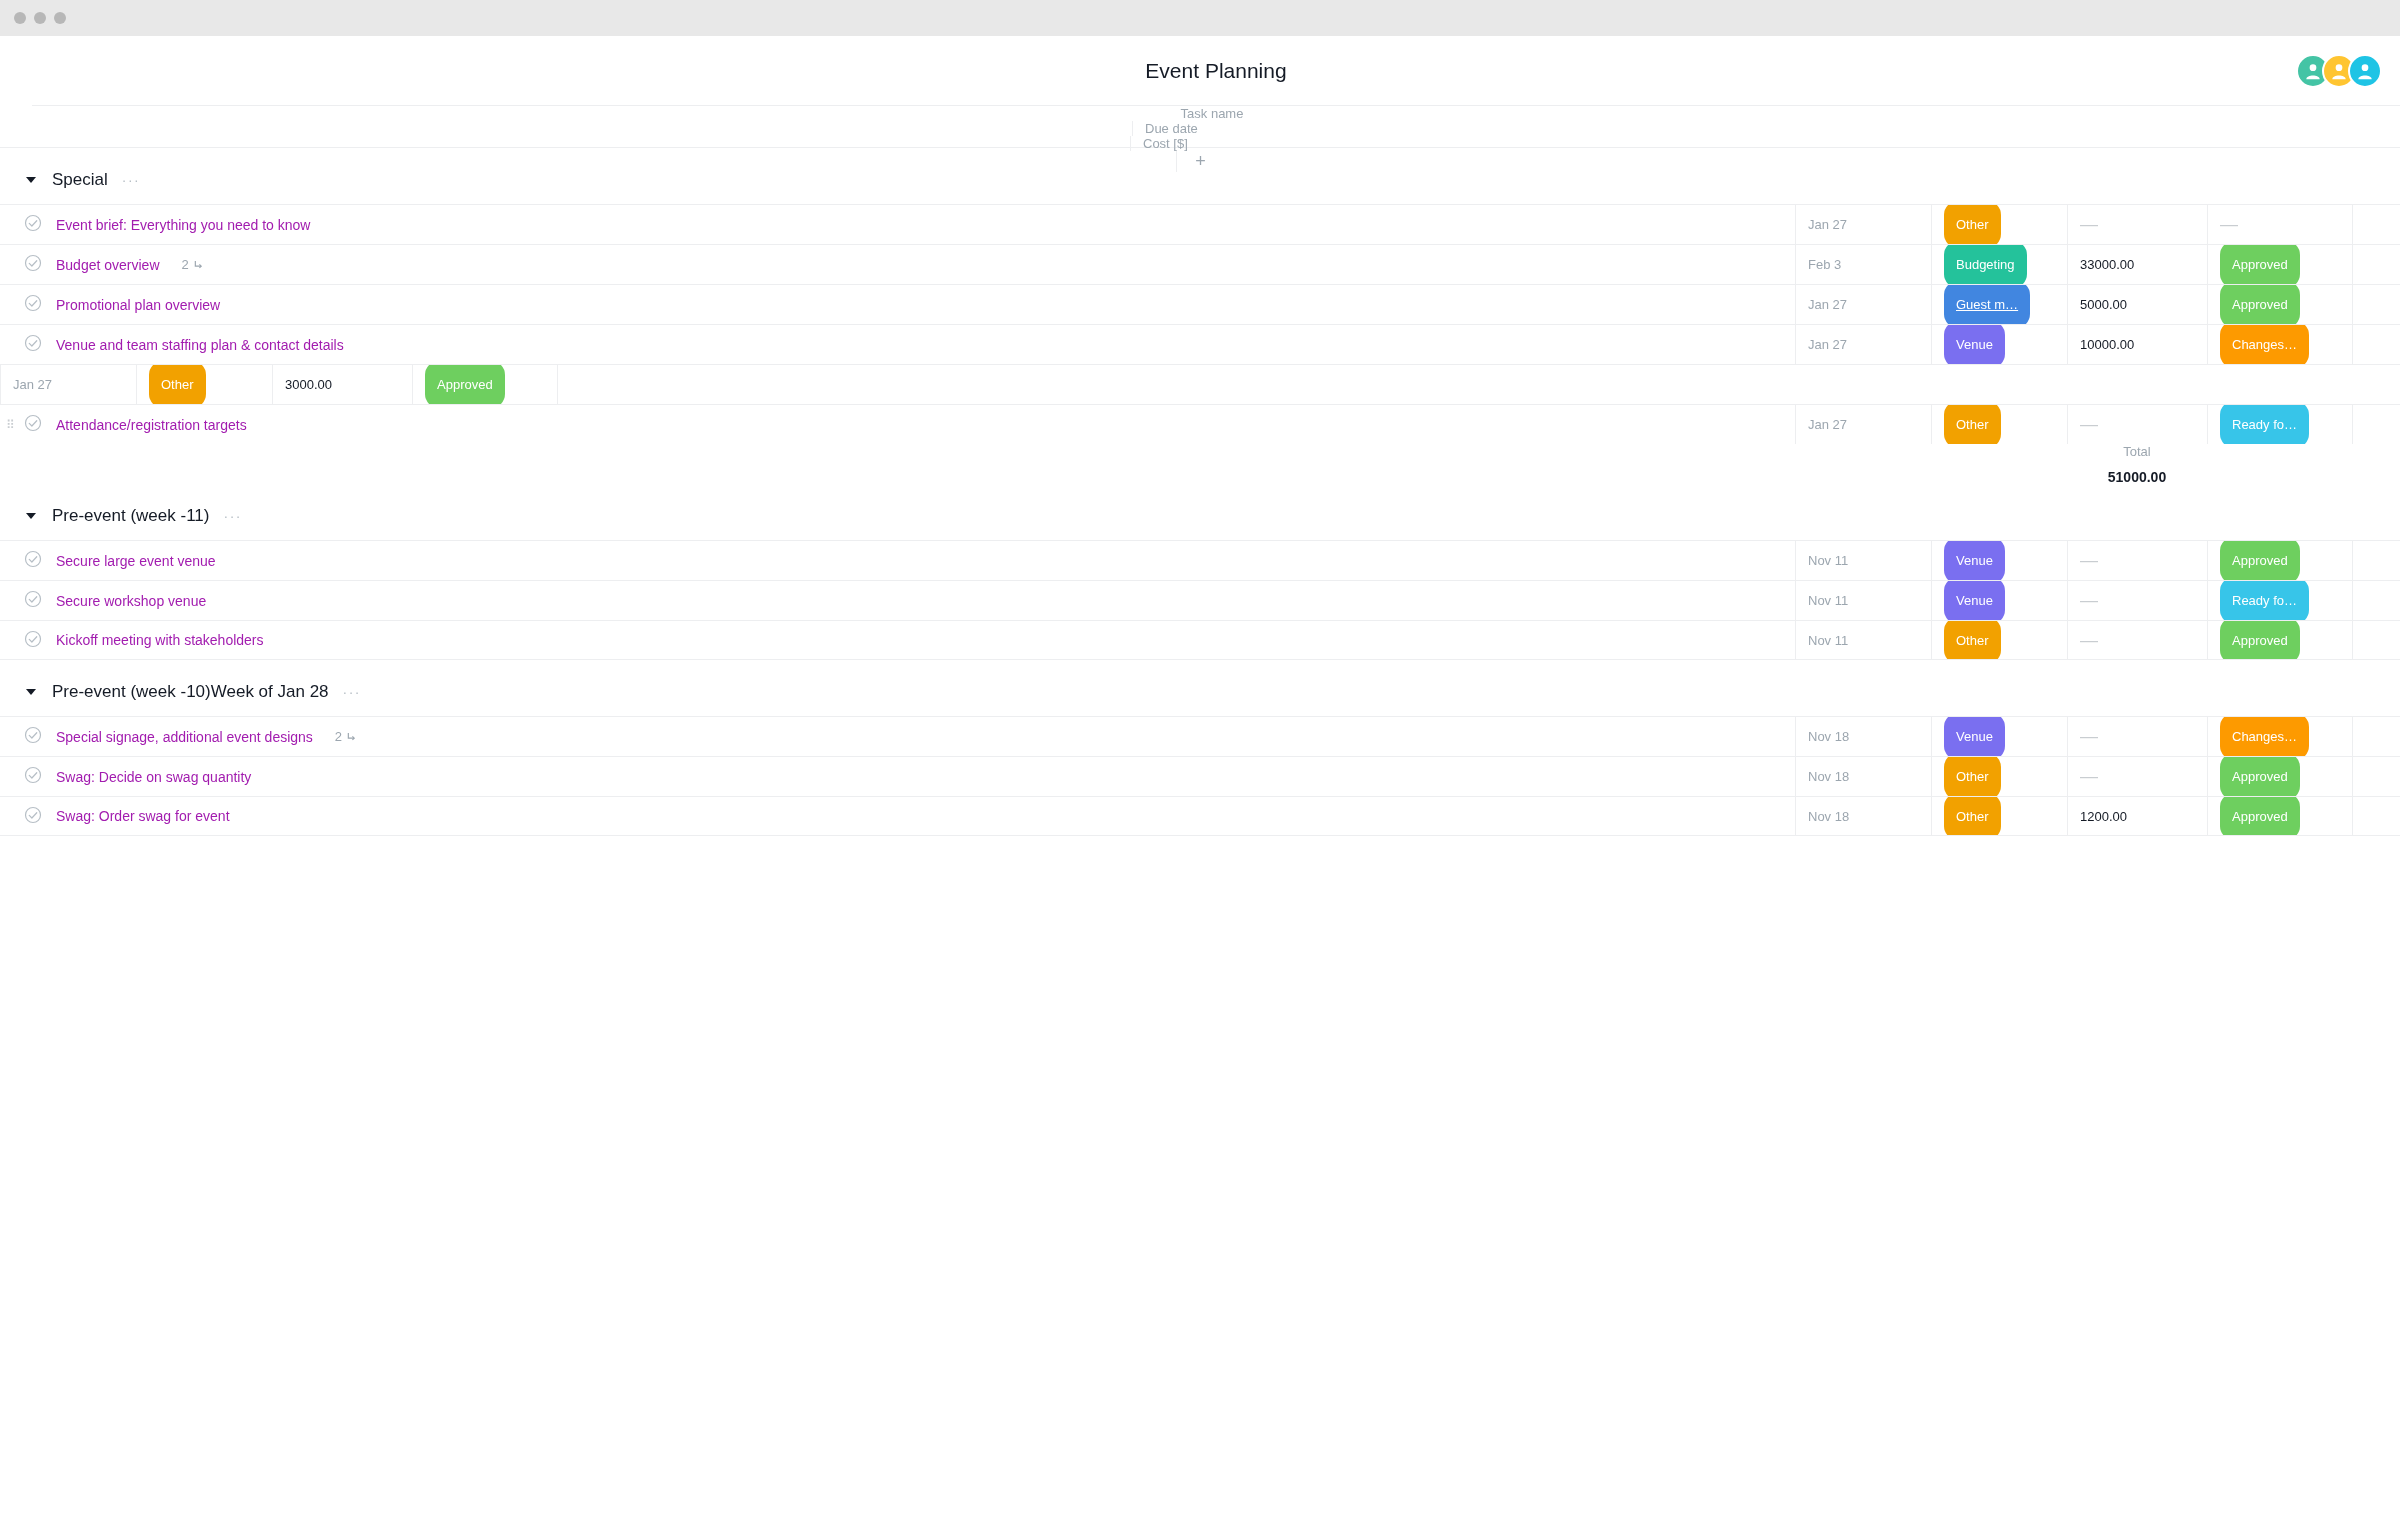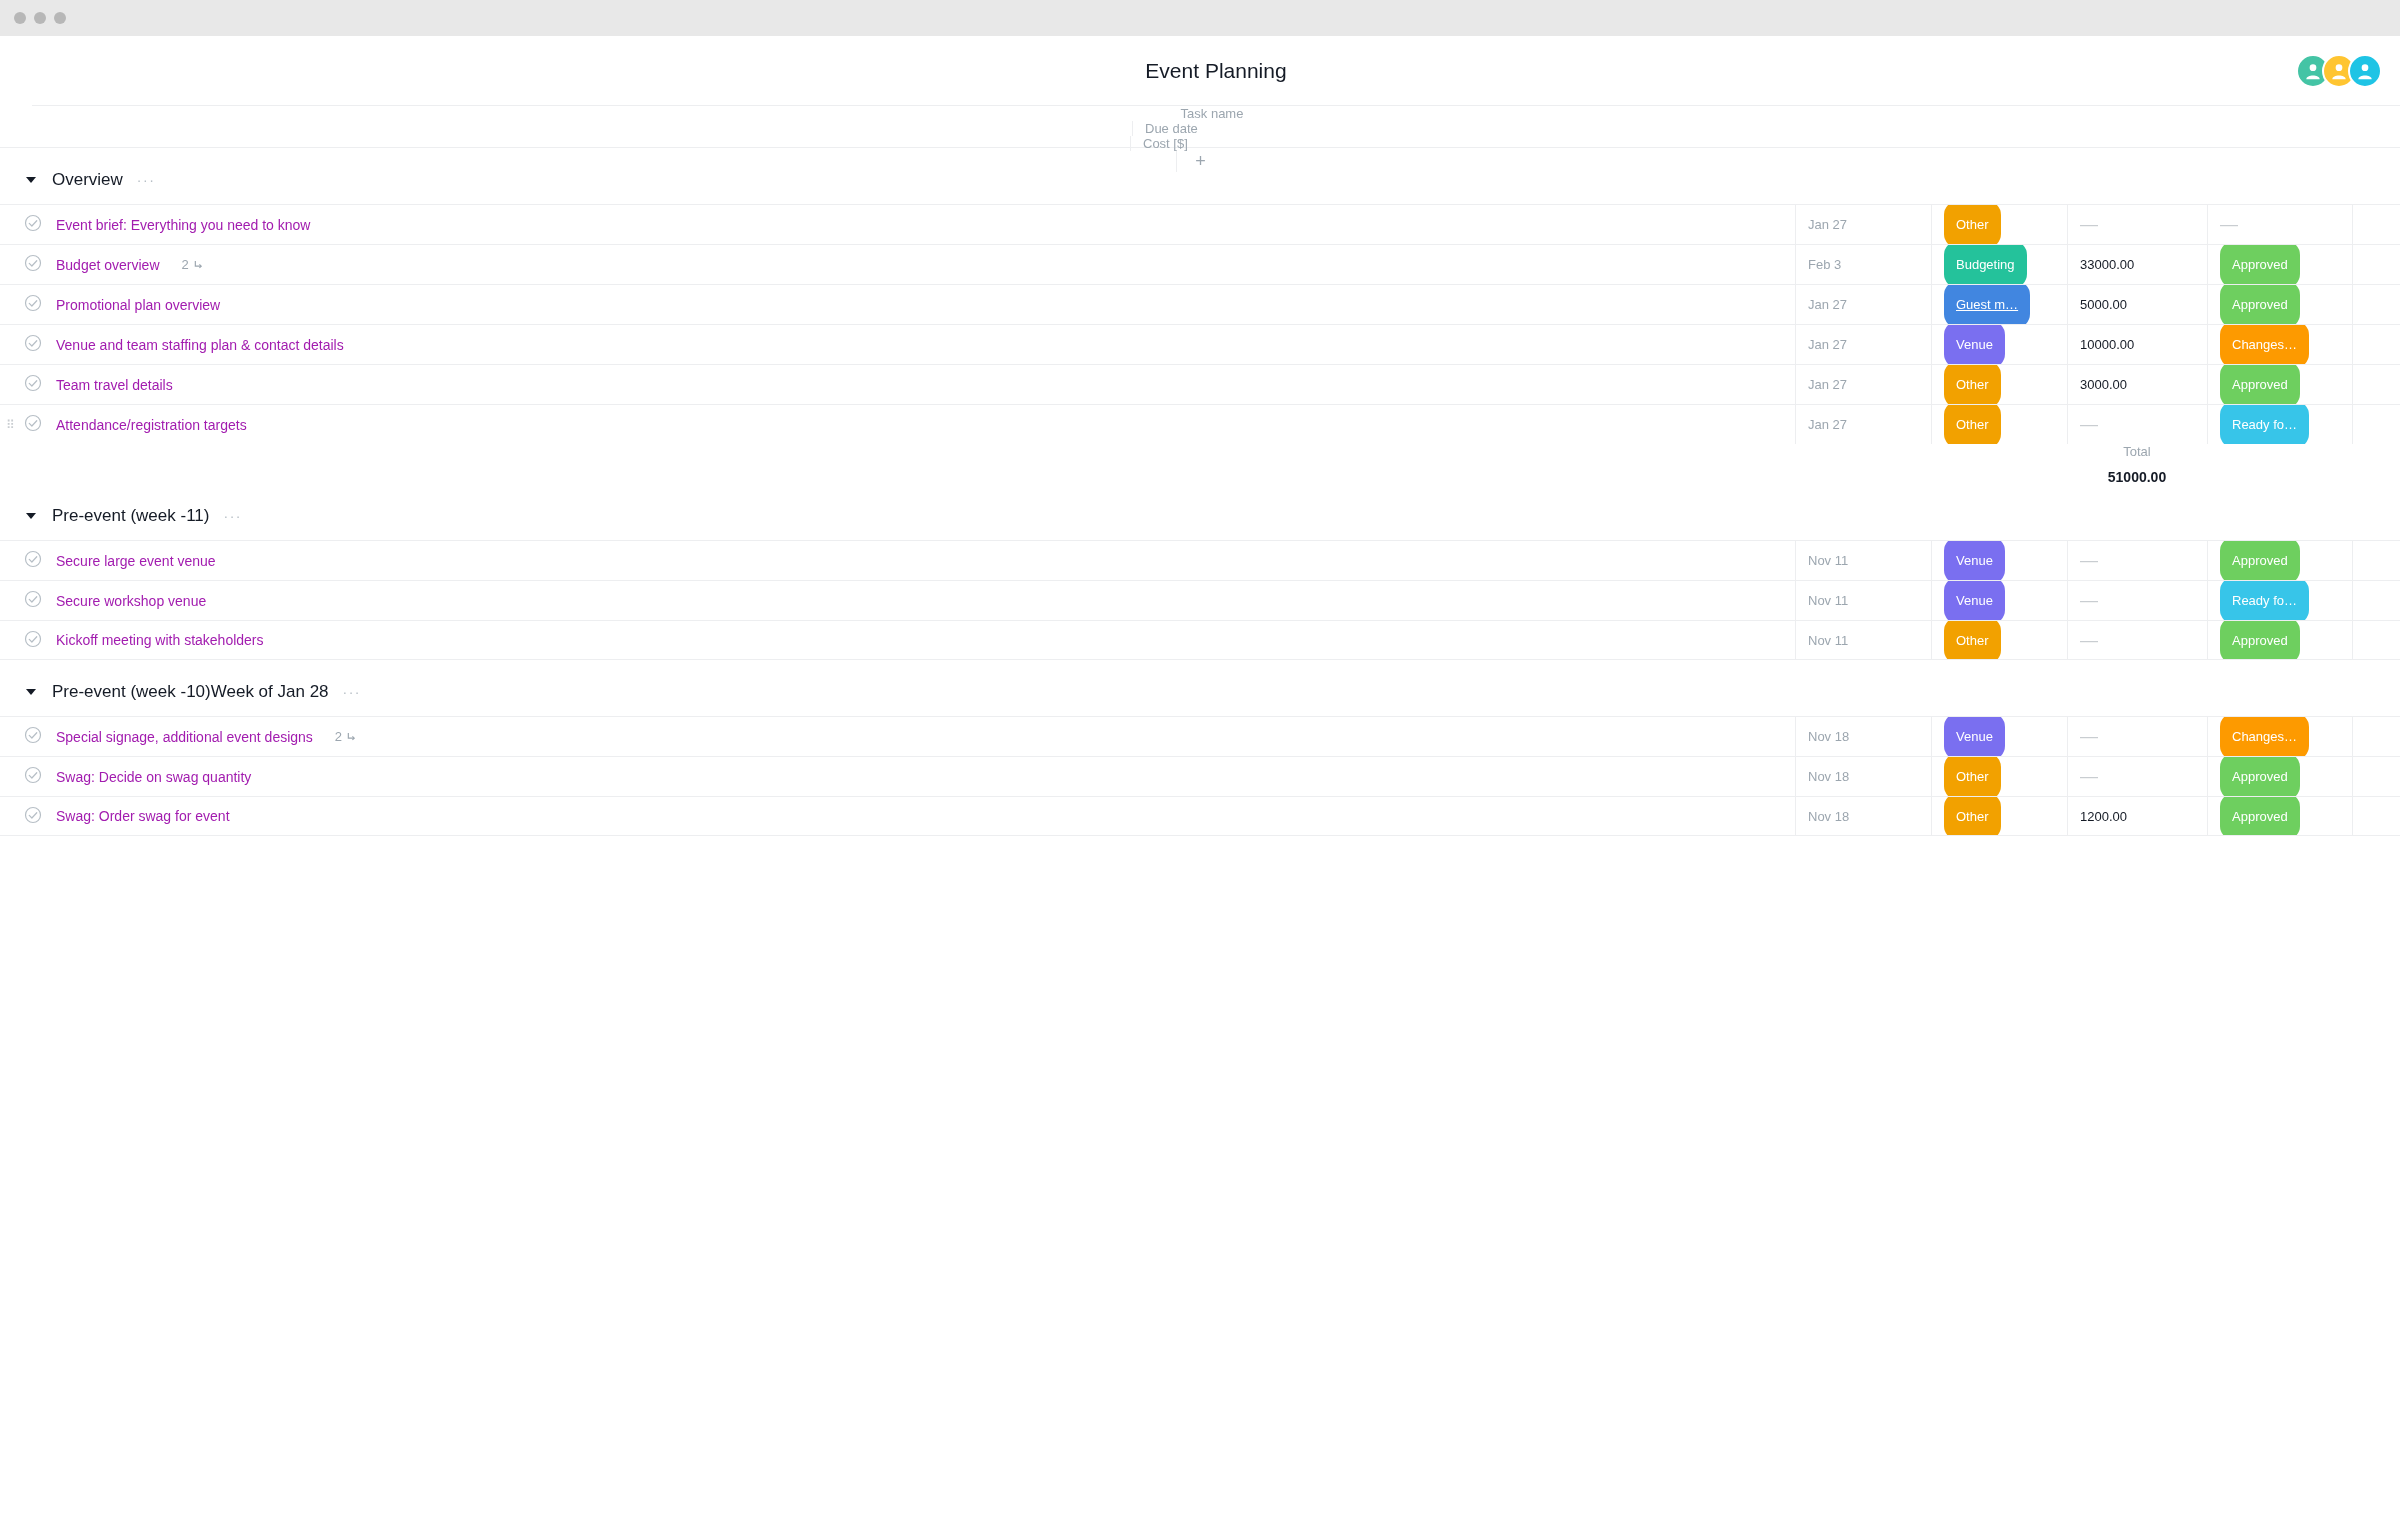--- a/index.html
+++ b/index.html
@@ -204,21 +204,21 @@
 </div>
 
 <div id="sections">
     <div class="section">
       <div class="section-header">
         <span class="section-caret">
           <svg width="10" height="10" viewBox="0 0 10 10" fill="#151b26">
             <path d="M0 2 L10 2 L5 8 Z"></path>
           </svg>
         </span>
-        <span class="section-title">Overview</span>
+        <span class="section-title">Special</span>
         <span class="section-more">···</span>
       </div>
       <div class="row">
         <div class="task-cell">
           <span><svg class="check-circle" viewBox="0 0 24 24" fill="none" stroke="#b7bfc6" stroke-width="1.6">
               <circle cx="12" cy="12" r="10"></circle>
               <path d="M7 12.5 L10.5 16 L17 9" stroke-linecap="round" stroke-linejoin="round"></path>
             </svg></span>
           <span class="task-name">Event brief: Everything you need to know</span>
         </div>
@@ -286,27 +286,20 @@
         <div class="col-plan">
           <span class="pill pill-center" style="background: rgb(122, 111, 240);">Venue</span>
         </div>
         <div class="col-cost">10000.00</div>
         <div class="col-appr">
           <span class="pill" style="background: rgb(253, 154, 0);">Changes…</span>
         </div>
         <div class="col-plus"></div>
       </div>
       <div class="row">
-        <div class="task-cell">
-          <span><svg class="check-circle" viewBox="0 0 24 24" fill="none" stroke="#b7bfc6" stroke-width="1.6">
-              <circle cx="12" cy="12" r="10"></circle>
-              <path d="M7 12.5 L10.5 16 L17 9" stroke-linecap="round" stroke-linejoin="round"></path>
-            </svg></span>
-          <span class="task-name">Team travel details</span>
-        </div>
         <div class="col-due">Jan 27</div>
         <div class="col-plan">
           <span class="pill pill-center" style="background: rgb(242, 161, 0);">Other</span>
         </div>
         <div class="col-cost">3000.00</div>
         <div class="col-appr">
           <span class="pill" style="background: rgb(110, 207, 95);">Approved</span>
         </div>
         <div class="col-plus"></div>
       </div>

